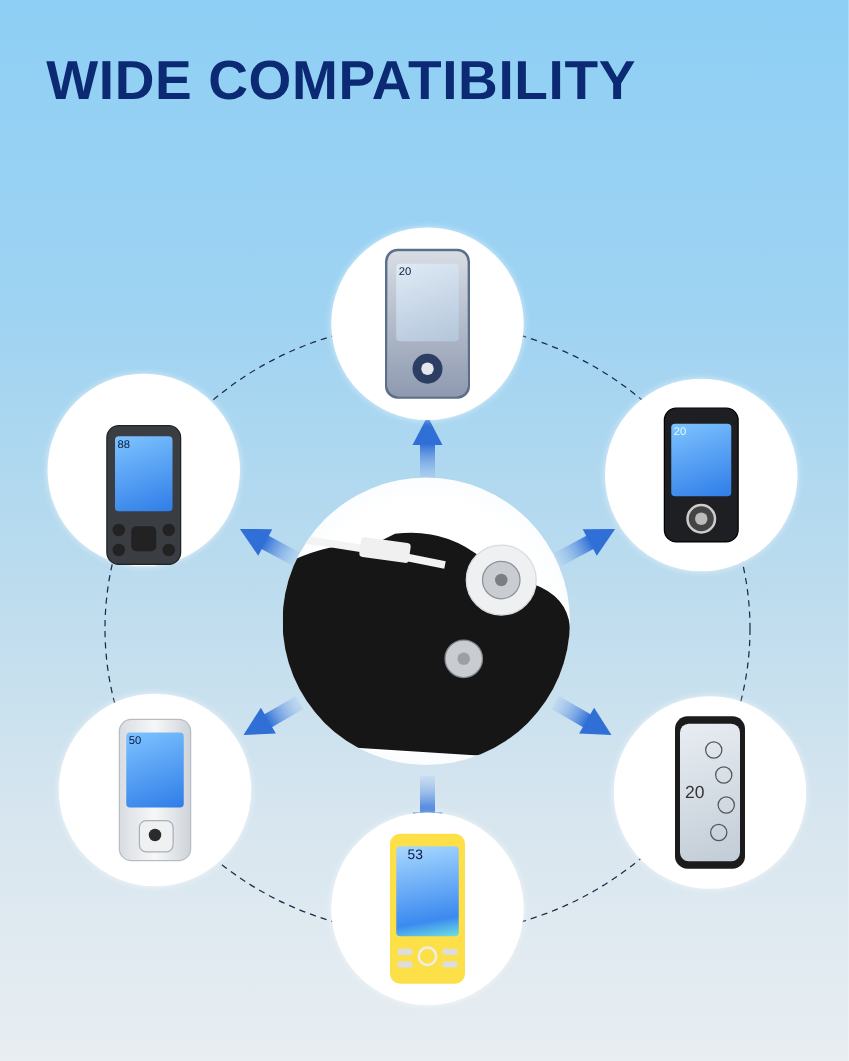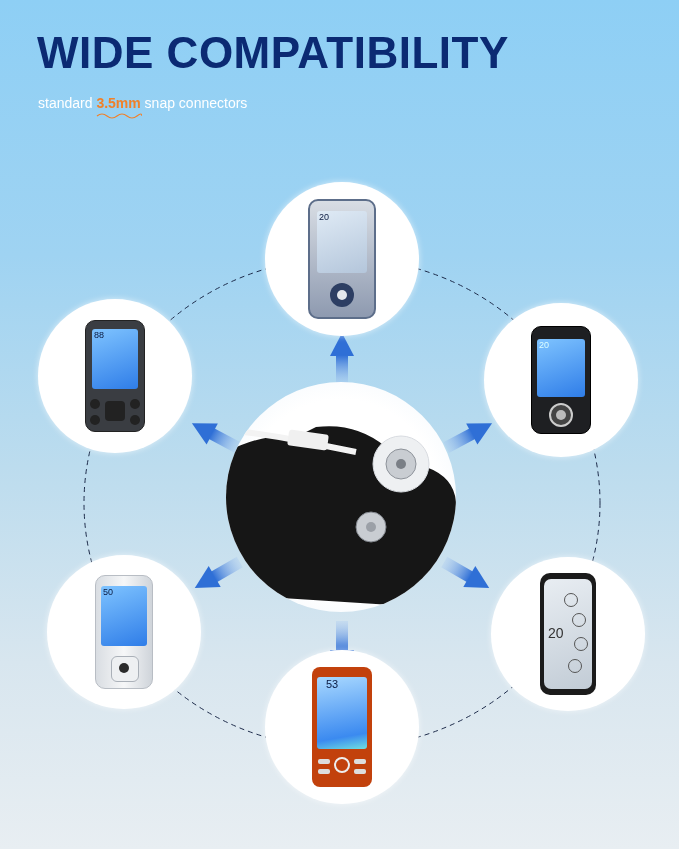--- a/index.html
+++ b/index.html
@@ -1,41 +1,36 @@
 <!DOCTYPE html>
 <html><head>
 <meta charset="utf-8">
 <style>
   html,body{margin:0;padding:0;}
   body{width:679px;height:849px;overflow:hidden;position:relative;
     background:linear-gradient(180deg,#8ecff5 0%,#9fd3f2 30%,#bcdcee 55%,#d8e6ef 78%,#e8eef2 100%);
     font-family:"Liberation Sans",sans-serif;}
-  .title{position:absolute;left:37px;top:28px;font-size:44px;font-weight:700;color:#0b2a73;letter-spacing:0.5px;margin:0;}
+  .title{position:absolute;left:37px;top:40px;font-size:44px;font-weight:700;color:#0b2a73;letter-spacing:0.5px;margin:0;}
   .subtitle{position:absolute;left:38px;top:92px;font-size:14px;line-height:22px;color:#ffffff;}
   .hl{color:#f0812a;font-weight:700;position:relative;}
   .wave{position:absolute;left:0;top:17px;width:46px;height:8px;}
   svg.ring{position:absolute;left:0;top:0;}
   .node{position:absolute;width:154px;height:154px;border-radius:50%;background:#fff;box-shadow:0 0 6px rgba(255,255,255,0.6);}
   .center{position:absolute;left:226px;top:382px;width:230px;height:230px;border-radius:50%;background:radial-gradient(circle,#ffffff 60%,#eef5fb 100%);overflow:hidden;}
   .dev{position:absolute;left:50%;top:50%;transform:translate(-50%,-50%);border-radius:10px;}
   .screen{position:absolute;background:linear-gradient(160deg,#7ec3ff,#2f7de8);border-radius:3px;}
   .screen.gray{background:linear-gradient(160deg,#e8edf2,#c2ccd6);}
   .lbl{position:absolute;font-family:Liberation Sans, sans-serif;font-size:9px;color:#0a1a40;}
   .btn{position:absolute;border-radius:50%;}
 </style>
 </head>
 <body>
 
 <h1 class="title">WIDE COMPATIBILITY</h1>
 <div class="subtitle">
-  <div>
-    <span>standard </span><span class="hl"><span>3.5mm</span><svg class="wave" viewBox="0 0 46 8">
-          <path d="M1 4 Q6 0 11 4 T21 4 T31 4 T41 4 T46 4" fill="none" stroke="#f0812a" stroke-width="1.2"></path>
-        </svg></span><span> snap connectors</span>
-  </div>
 </div>
 
 <svg class="ring" width="679" height="849">
   <ellipse cx="342" cy="503" rx="258" ry="245" fill="none" stroke="#1d2b4a" stroke-width="1" stroke-dasharray="5,4"></ellipse>
   <defs>
     <linearGradient id="ag" x1="0" y1="0" x2="0" y2="1">
       <stop offset="0" stop-color="#2f6fd6"></stop>
       <stop offset="1" stop-color="#a8c8f0" stop-opacity="0.3"></stop>
     </linearGradient>
   </defs>
@@ -87,21 +82,21 @@
 <div class="node" style="left:265px;top:182px;">
   <div class="dev" style="width:64px;height:116px;background:linear-gradient(180deg,#d8dde4,#8e9ab0);border:2px solid #5d6e8a;">
     <div class="screen gray" style="left:7px;top:10px;width:50px;height:62px;background:linear-gradient(160deg,#dfeaf5,#b4c6db);"></div>
     <span class="lbl" style="left:9px;top:11px;">20</span>
     <div class="btn" style="left:20px;top:82px;width:24px;height:24px;background:#2d3e63;"></div>
     <div class="btn" style="left:27px;top:89px;width:10px;height:10px;background:#e4e7ec;"></div>
   </div>
 </div>
 
 <div class="node" style="left:38px;top:299px;">
-  <div class="dev" style="width:58px;height:110px;background:#3a3d42;border:1px solid #222;">
+  <div class="dev" style="width:58px;height:110px;background:#3a3d42;border:1px solid #222;margin-top:20px;">
     <div class="screen" style="left:6px;top:8px;width:46px;height:60px;"></div>
     <span class="lbl" style="left:8px;top:9px;">88</span>
     <div class="btn" style="left:4px;top:78px;width:10px;height:10px;background:#222;"></div>
     <div class="btn" style="left:44px;top:78px;width:10px;height:10px;background:#222;"></div>
     <div class="btn" style="left:19px;top:80px;width:20px;height:20px;background:#222;border-radius:4px;"></div>
     <div class="btn" style="left:4px;top:94px;width:10px;height:10px;background:#222;"></div>
     <div class="btn" style="left:44px;top:94px;width:10px;height:10px;background:#222;"></div>
   </div>
 </div>
 
@@ -128,21 +123,21 @@
     <div class="screen gray" style="left:4px;top:6px;width:48px;height:110px;border-radius:7px;"></div>
     <span class="lbl" style="left:8px;top:52px;font-size:14px;color:#333;">20</span>
     <div class="btn" style="left:24px;top:20px;width:12px;height:12px;border:1px solid #555;"></div>
     <div class="btn" style="left:32px;top:40px;width:12px;height:12px;border:1px solid #555;"></div>
     <div class="btn" style="left:34px;top:64px;width:12px;height:12px;border:1px solid #555;"></div>
     <div class="btn" style="left:28px;top:86px;width:12px;height:12px;border:1px solid #555;"></div>
   </div>
 </div>
 
 <div class="node" style="left:265px;top:650px;">
-  <div class="dev" style="width:60px;height:120px;background:#c2410c;border-radius:8px;">
+  <div class="dev" style="width:60px;height:120px;background:#fde047;border-radius:8px;">
     <div class="screen" style="left:5px;top:10px;width:50px;height:72px;background:linear-gradient(170deg,#a8d8ff,#3b8af0 80%,#6fe0e0);"></div>
     <span class="lbl" style="left:14px;top:11px;font-size:11px;">53</span>
     <div class="btn" style="left:22px;top:90px;width:16px;height:16px;border:2px solid #eee;box-sizing:border-box;"></div>
     <div style="position:absolute;left:6px;top:92px;width:12px;height:5px;background:#ddd;border-radius:2px;"></div>
     <div style="position:absolute;left:42px;top:92px;width:12px;height:5px;background:#ddd;border-radius:2px;"></div>
     <div style="position:absolute;left:6px;top:102px;width:12px;height:5px;background:#ddd;border-radius:2px;"></div>
     <div style="position:absolute;left:42px;top:102px;width:12px;height:5px;background:#ddd;border-radius:2px;"></div>
   </div>
 </div>
 

